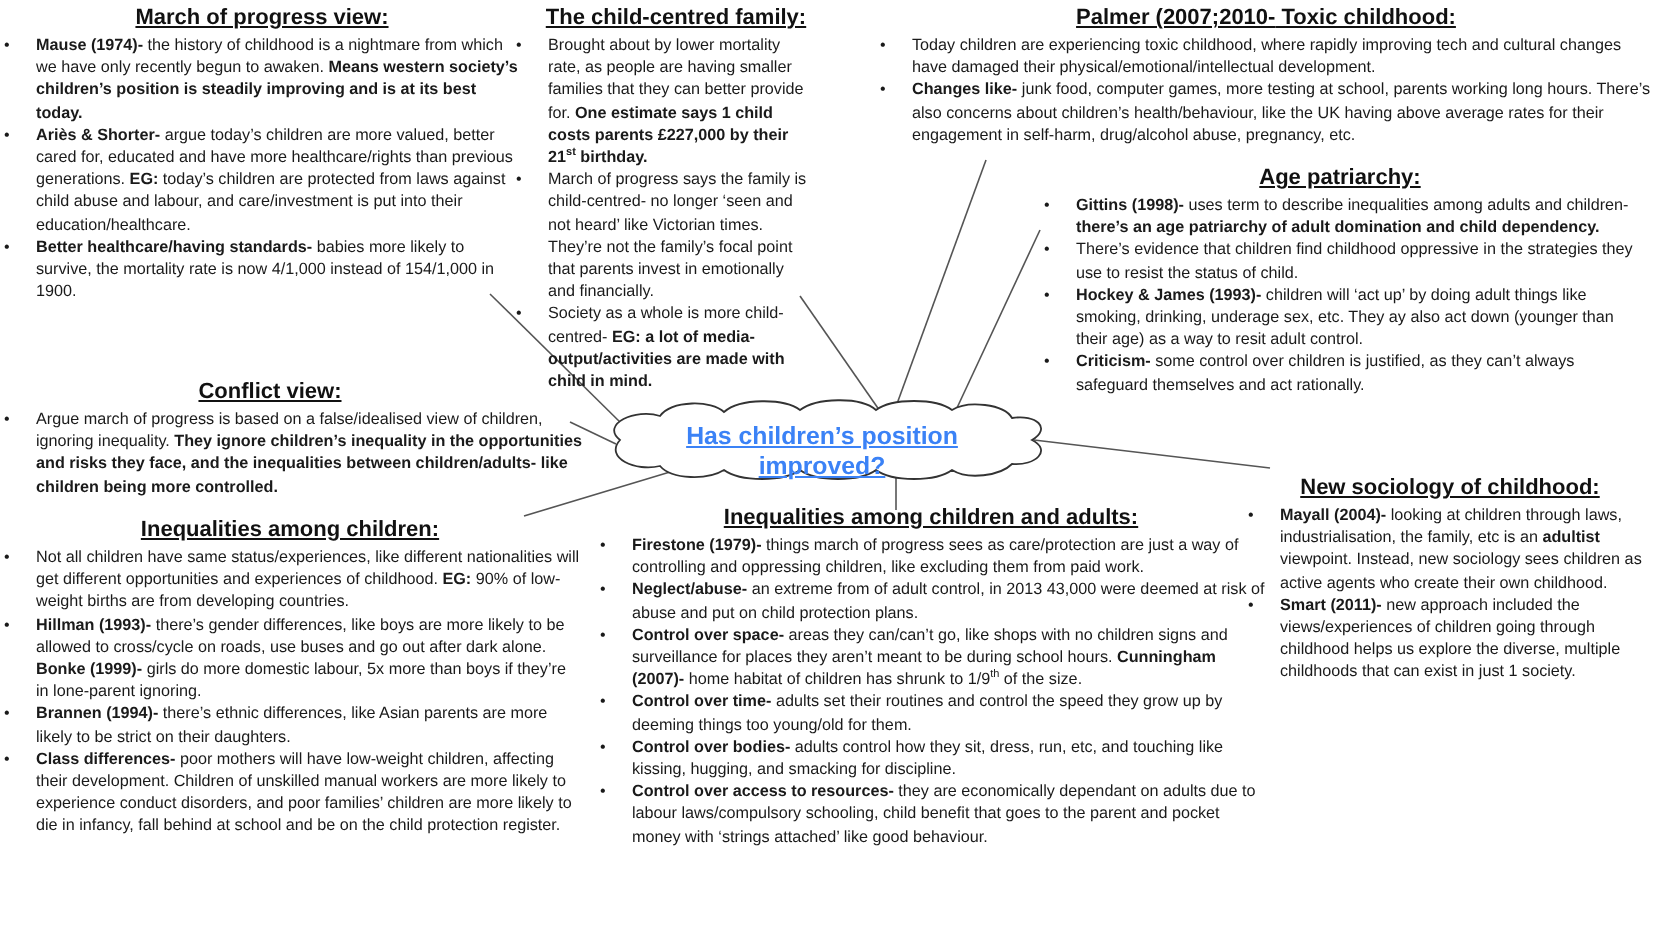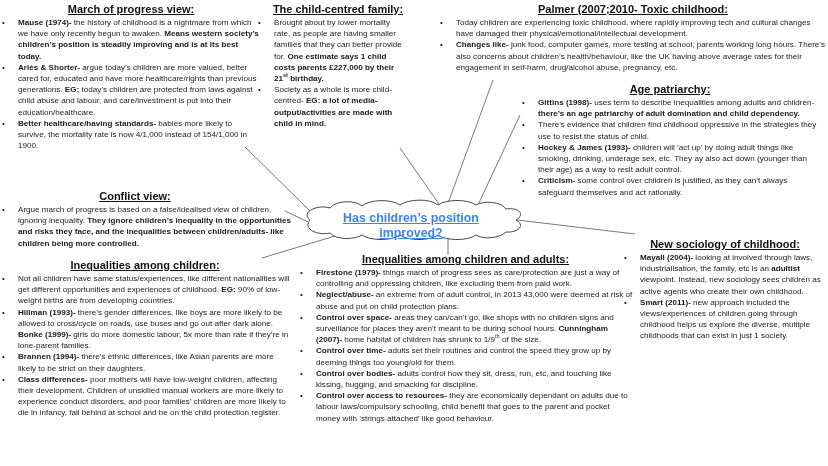--- a/index.html
+++ b/index.html
@@ -47,30 +47,31 @@
   <div class="heading" style="width:270px;text-align:center;">Conflict view:</div>
   <ul>
     <li><span>Argue march of progress is based on a false/idealised view of children, ignoring inequality. </span><b>They ignore children’s inequality in the opportunities and risks they face, and the inequalities between children/adults- like children being more controlled.</b></li>
   </ul>
 </section>
 
 <section class="box" style="left:0px; top:258px; width:290px;">
   <div class="heading">Inequalities among children:</div>
   <ul>
     <li><span>Not all children have same status/experiences, like different nationalities will get different opportunities and experiences of childhood. </span><b>EG:</b><span> 90% of low-weight births are from developing countries.</span></li>
-    <li><b>Hillman (1993)-</b><span> there’s gender differences, like boys are more likely to be allowed to cross/cycle on roads, use buses and go out after dark alone. </span><b>Bonke (1999)-</b><span> girls do more domestic labour, 5x more than rate if they’re in lone-parent families.</span></li>
+    <li><b>Hillman (1993)-</b><span> there’s gender differences, like boys are more likely to be allowed to cross/cycle on roads, use buses and go out after dark alone. </span><b>Bonke (1999)-</b><span> girls do more domestic labour, 5x more than boys if they’re in lone-parent ignoring.</span></li>
     <li><b>Brannen (1994)-</b><span> there’s ethnic differences, like Asian parents are more likely to be strict on their daughters.</span></li>
     <li><b>Class differences-</b><span> poor mothers will have low-weight children, affecting their development. Children of unskilled manual workers are more likely to experience conduct disorders, and poor families’ children are more likely to die in infancy, fall behind at school and be on the child protection register.</span></li>
   </ul>
 </section>
 
 <section class="box" style="left:256px; top:2px; width:150px;">
   <div class="heading" style="text-align:center; padding-left:14px; white-space:nowrap;text-decoration:underline;">The child-centred family:</div>
   <ul>
     <li><span>Brought about by lower mortality rate, as people are having smaller families that they can better provide for. </span><b>One estimate says 1 child costs parents £227,000 by their 21</b><sup style="font-weight:bold;">st</sup><b> birthday.</b></li>
+    <li><span>March of progress says the family is child-centred- no longer ‘seen and not heard’ like Victorian times. They’re not the family’s focal point that parents invest in emotionally and financially.</span></li>
     <li><span>Society as a whole is more child-centred- </span><b>EG: a lot of media-output/activities are made with child in mind.</b></li>
   </ul>
 </section>
 
 <section class="box" style="left:438px; top:2px; width:390px;">
   <div class="heading"><span>Palmer (2007;2010-</span><span style="text-decoration:none;"> Toxic childhood:</span></div>
   <ul>
     <li><span>Today children are experiencing toxic childhood, where rapidly improving tech and cultural changes have damaged their physical/emotional/intellectual development.</span></li>
     <li><b>Changes like-</b><span> junk food, computer games, more testing at school, parents working long hours. There’s also concerns about children’s health/behaviour, like the UK having above average rates for their engagement in self-harm, drug/alcohol abuse, pregnancy, etc.</span></li>
   </ul>
@@ -94,16 +95,16 @@
     <li><b>Control over space-</b><span> areas they can/can’t go, like shops with no children signs and surveillance for places they aren’t meant to be during school hours. </span><b>Cunningham (2007)-</b><span> home habitat of children has shrunk to 1/9</span><sup>th</sup><span> of the size.</span></li>
     <li><b>Control over time-</b><span> adults set their routines and control the speed they grow up by deeming things too young/old for them.</span></li>
     <li><b>Control over bodies-</b><span> adults control how they sit, dress, run, etc, and touching like kissing, hugging, and smacking for discipline.</span></li>
     <li><b>Control over access to resources-</b><span> they are economically dependant on adults due to labour laws/compulsory schooling, child benefit that goes to the parent and pocket money with ‘strings attached’ like good behaviour.</span></li>
   </ul>
 </section>
 
 <section class="box" style="left:622px; top:237px; width:206px;">
   <div class="heading" style="white-space:nowrap;">New sociology of childhood:</div>
   <ul>
-    <li><b>Mayall (2004)-</b><span> looking at involved through laws, industrialisation, the family, etc is an </span><b>adultist</b><span> viewpoint. Instead, new sociology sees children as active agents who create their own childhood.</span></li>
+    <li><b>Mayall (2004)-</b><span> looking at children through laws, industrialisation, the family, etc is an </span><b>adultist</b><span> viewpoint. Instead, new sociology sees children as active agents who create their own childhood.</span></li>
     <li><b>Smart (2011)-</b><span> new approach included the views/experiences of children going through childhood helps us explore the diverse, multiple childhoods that can exist in just 1 society.</span></li>
   </ul>
 </section>
 
 </body></html>

